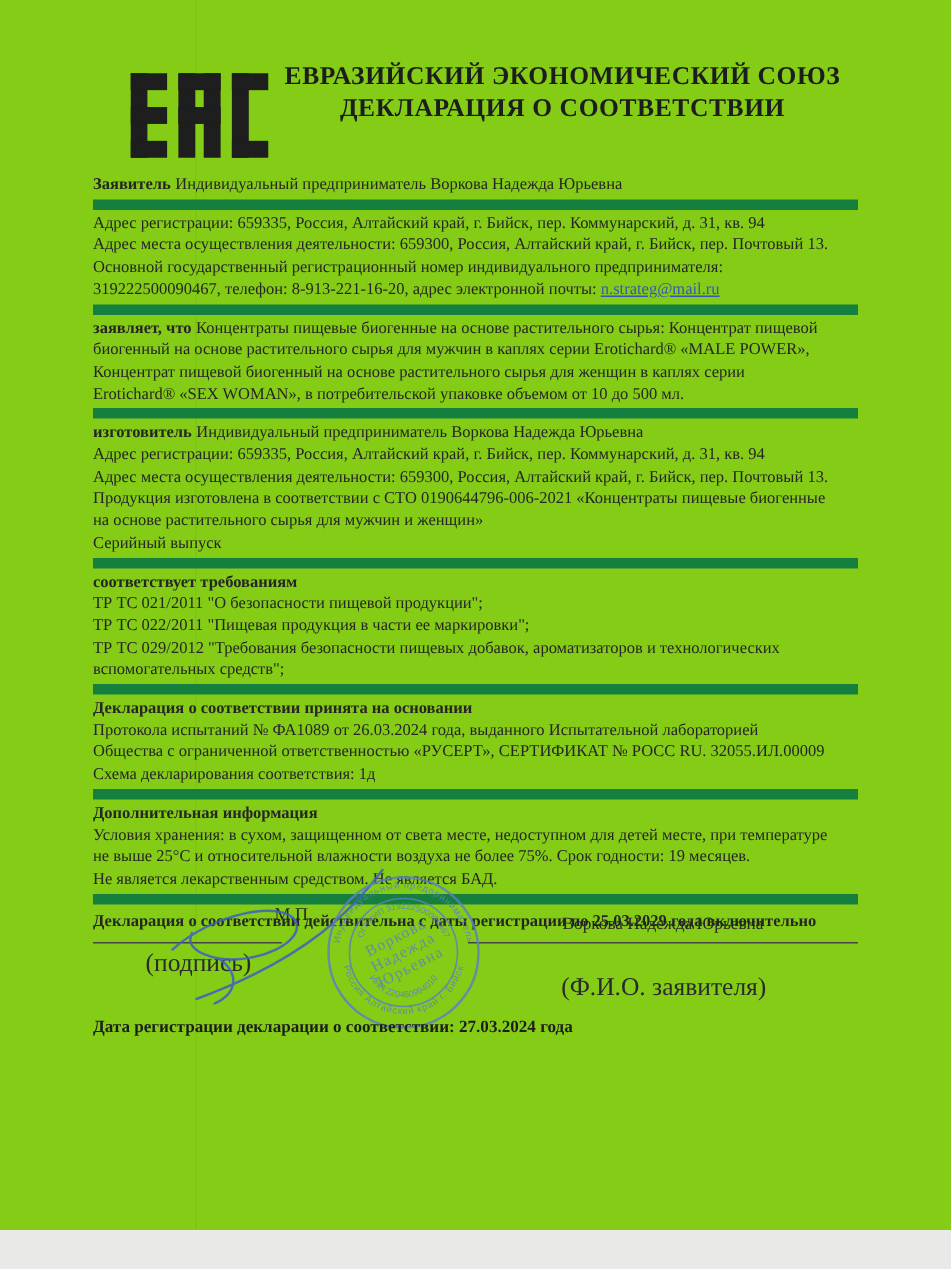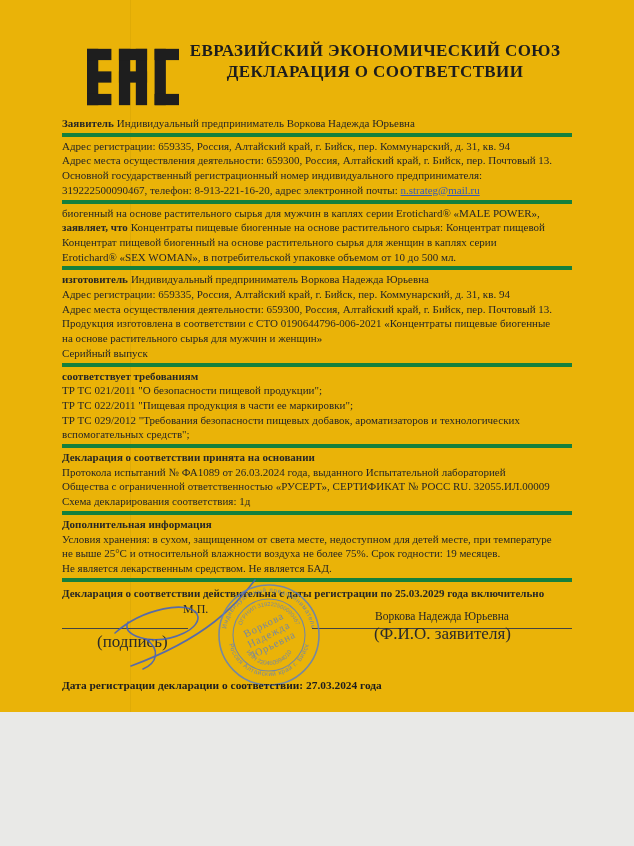--- a/index.html
+++ b/index.html
@@ -1,43 +1,43 @@
 <!DOCTYPE html>
 <html><head>
 <meta charset="utf-8">
 <style>
   html,body { margin:0; padding:0; background:#e9e9e7; }
   .page {
-    position:relative; width:634px; height:712px; margin:0 auto;
-    background:#eab308; color:#262626;
+    position:relative; width:634px; height:820px; margin:0 auto;
+    background:#84cc16; color:#262626;
     font-family:"Liberation Serif", serif;
     overflow:hidden;
   }
   .fold { position:absolute; left:130px; top:0; width:1px; height:846px;
           background:rgba(0,0,0,0.045); }
   
   .eac-logo { position:absolute; left:87px; top:47px; }
   .titleblock { position:absolute; left:170px; top:40px; width:410px;
     text-align:center; font-weight:bold; font-size:17px; line-height:21px;
     letter-spacing:0.4px; color:#1d1d1d; }
   
   .doc { position:absolute; left:62px; top:114px; width:510px;
     font-size:11px; line-height:14.7px; }
-  .row { padding:2px 0; border-bottom:4px solid #15803d; }
+  .row { padding:2px 0; border-bottom:7px solid #15803d; }
   .row.noline { border-bottom:none; padding-top:4px; }
   .line { white-space:nowrap; }
   .b { font-weight:bold; margin-right:3px; }
   .email { color:#3558b8; text-decoration:underline; cursor:pointer; }
   
   .sigline { position:absolute; height:0; border-top:1px solid #444; }
   .sigline.left  { left:62px;  top:628px; width:126px; }
   .sigline.right { left:312px; top:628px; width:260px; }
   .caption { position:absolute; font-size:17px; color:#2a2a2a; }
   .cap-sign { left:97px;  top:632px; }
-  .cap-name { left:330px; top:624px; width:225px; text-align:center; }
+  .cap-name { left:330px; top:648px; width:225px; text-align:center; }
   .mp { position:absolute; left:183px; top:602px; font-size:12px; }
   .applicant-name { position:absolute; left:312px; top:610px; width:260px;
     text-align:center; font-size:11.5px; }
   .stamp { position:absolute; left:216px; top:582px; opacity:0.82; }
   .signature { position:absolute; left:85px; top:570px; }
   
   .reg { position:absolute; left:62px; top:677px; width:540px;
     font-size:11.4px; font-weight:bold; line-height:17.5px; color:#1d1d1d; }
 </style>
 </head>
@@ -79,24 +79,24 @@
       <div class="line">Адрес регистрации: 659335, Россия, Алтайский край, г. Бийск, пер. Коммунарский, д. 31, кв. 94</div>
       <div class="line">Адрес места осуществления деятельности: 659300, Россия, Алтайский край, г. Бийск, пер. Почтовый 13.</div>
       <div class="line">Основной государственный регистрационный номер индивидуального предпринимателя:</div>
       <div class="line">
         <span>319222500090467, телефон: 8-913-221-16-20, адрес электронной почты:</span>
         <a class="email">n.strateg@mail.ru</a>
       </div>
     </div>
 
     <div class="row">
-      <div class="line">биогенный на основе растительного сырья для мужчин в каплях серии Erotichard® «MALE POWER»,</div>
       <div class="line">
         <span class="b">заявляет, что</span><span>Концентраты пищевые биогенные на основе растительного сырья: Концентрат пищевой</span>
       </div>
+      <div class="line">биогенный на основе растительного сырья для мужчин в каплях серии Erotichard® «MALE POWER»,</div>
       <div class="line">Концентрат пищевой биогенный на основе растительного сырья для женщин в каплях серии</div>
       <div class="line">Erotichard® «SEX WOMAN»,  в потребительской упаковке объемом от 10 до 500 мл.</div>
     </div>
 
     <div class="row">
       <div class="line">
         <span class="b">изготовитель</span><span>Индивидуальный предприниматель Воркова Надежда Юрьевна</span>
       </div>
       <div class="line">Адрес регистрации: 659335, Россия, Алтайский край, г. Бийск, пер. Коммунарский, д. 31, кв. 94</div>
       <div class="line">Адрес места осуществления деятельности: 659300, Россия, Алтайский край, г. Бийск, пер. Почтовый 13.</div>

